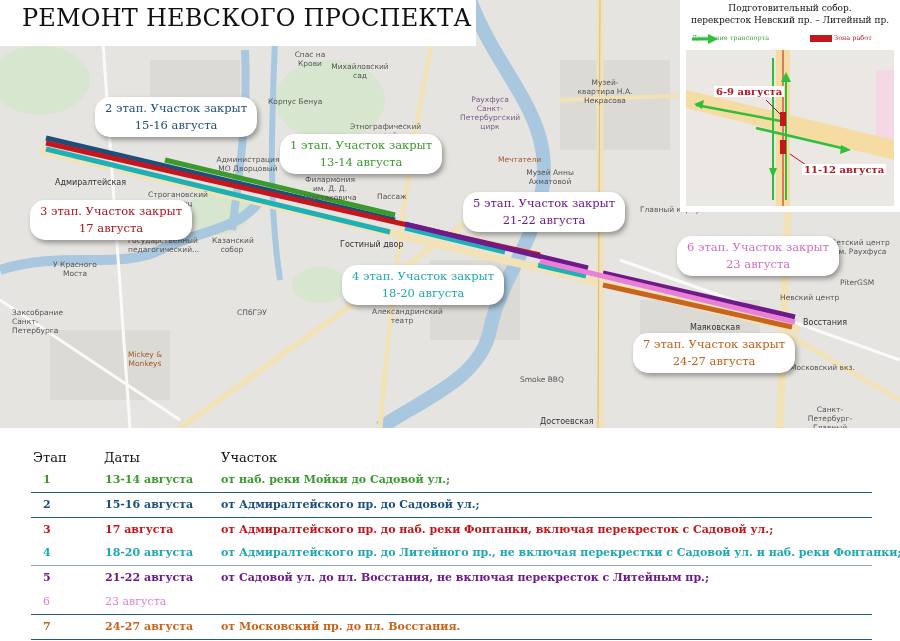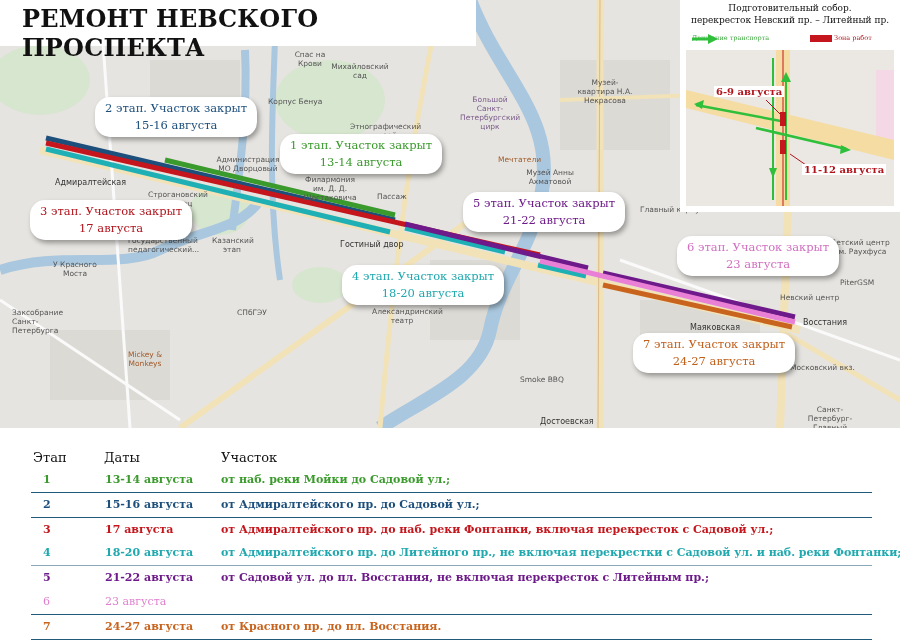--- a/index.html
+++ b/index.html
@@ -1,20 +1,20 @@
 <!DOCTYPE html>
 <html><head>
 <meta charset="utf-8">
 <style>
   html, body { margin: 0; padding: 0; }
   body { width: 900px; height: 641px; background: #ffffff; position: relative; overflow: hidden; font-family: "DejaVu Serif", serif; }
   .map { position: absolute; left: 0; top: 0; width: 900px; height: 428px; background: #e8e6e2; overflow: hidden; }
   .map svg { position: absolute; left: 0; top: 0; }
   .title-box { position: absolute; left: 0; top: 0; width: 476px; height: 46px; background: #ffffff; }
-  .title { position: absolute; left: 22px; top: 4px; font-family: "DejaVu Serif", serif; font-weight: bold; font-size: 24px; color: #111; letter-spacing: 0.2px; }
+  .title { position: absolute; left: 22px; top: 4px; font-family: "DejaVu Serif", serif; font-weight: normal; font-size: 24px; color: #111; letter-spacing: 0.2px; }
   .callout { position: absolute; background: #fff; border-radius: 15px; box-shadow: 2px 3px 5px rgba(0,0,0,0.35); text-align: center; font-family: "DejaVu Serif", serif; font-size: 11.5px; line-height: 17px; padding: 3px 10px; white-space: nowrap; }
   .callout .l2 { display: block; }
   .poi { position: absolute; font-family: "DejaVu Sans", sans-serif; font-size: 7.5px; color: #555; line-height: 9px; text-align: center; white-space: nowrap; }
   .metro { position: absolute; font-family: "DejaVu Sans", sans-serif; font-size: 8px; color: #333; white-space: nowrap; }
   .inset { position: absolute; left: 680px; top: 0; width: 220px; height: 212px; background: #fff; }
   .inset-title { position: absolute; left: 0; top: 2px; width: 220px; text-align: center; font-family: "DejaVu Serif", serif; font-size: 9px; line-height: 12px; color: #111; }
   .inset-legend { position: absolute; top: 34px; font-family: "DejaVu Serif", serif; font-size: 6.5px; }
   .inset-map { position: absolute; left: 6px; top: 50px; width: 208px; height: 156px; background: #ebe8e3; overflow: hidden; }
   .inset-label { position: absolute; font-family: "DejaVu Serif", serif; font-weight: bold; font-size: 10px; color: #b0141c; background: #fff; padding: 0 2px; white-space: nowrap; }
   .table { position: absolute; left: 0; top: 440px; width: 900px; }
@@ -74,24 +74,24 @@
   </svg>
 
   <div class="poi" style="left:62px;top:2px;">Эрмитаж</div>
   <div class="poi" style="left:160px;top:10px;">Капелла</div>
   <div class="poi" style="left:285px;top:50px;width:50px;white-space:normal;">Спас на Крови</div>
   <div class="poi" style="left:330px;top:62px;width:60px;white-space:normal;">Михайловский сад</div>
   <div class="poi" style="left:268px;top:97px;">Корпус Бенуа</div>
   <div class="poi" style="left:350px;top:122px;width:70px;white-space:normal;">Этнографический музей</div>
   <div class="poi" style="left:213px;top:155px;width:70px;white-space:normal;">Администрация МО Дворцовый</div>
   <div class="poi" style="left:148px;top:190px;width:60px;white-space:normal;">Строгановский дворец</div>
-  <div class="poi" style="left:212px;top:236px;width:40px;white-space:normal;">Казанский этап</div>
+  <div class="poi" style="left:212px;top:236px;width:40px;white-space:normal;">Казанский собор</div>
   <div class="poi" style="left:300px;top:175px;width:60px;white-space:normal;">Филармония им. Д. Д. Шостаковича</div>
   <div class="poi" style="left:377px;top:192px;">Пассаж</div>
-  <div class="poi" style="left:460px;top:95px;width:60px;white-space:normal;color:#7a5b8a;">Большой Санкт-Петербургский цирк</div>
+  <div class="poi" style="left:460px;top:95px;width:60px;white-space:normal;color:#7a5b8a;">Раухфуса Санкт-Петербургский цирк</div>
   <div class="poi" style="left:575px;top:78px;width:60px;white-space:normal;">Музей-квартира Н.А. Некрасова</div>
   <div class="poi" style="left:498px;top:155px;color:#a05a2a;">Мечтатели</div>
   <div class="poi" style="left:525px;top:168px;width:50px;white-space:normal;">Музей Анны Ахматовой</div>
   <div class="poi" style="left:640px;top:205px;">Главный корпус</div>
   <div class="poi" style="left:372px;top:307px;width:60px;white-space:normal;">Александринский театр</div>
   <div class="poi" style="left:237px;top:308px;">СПбГЭУ</div>
   <div class="poi" style="left:520px;top:375px;">Smoke BBQ</div>
   <div class="poi" style="left:780px;top:293px;">Невский центр</div>
   <div class="poi" style="left:840px;top:278px;">PiterGSM</div>
   <div class="poi" style="left:790px;top:363px;">Московский вкз.</div>
@@ -213,15 +213,15 @@
     <span class="c2">21-22 августа</span>
     <span class="c3">от Садовой ул. до пл. Восстания, не включая перекресток с Литейным пр.;</span>
   </div>
   <div class="row bl" style="top:150px;color:#e07fcf;font-weight:normal;">
     <span class="c1">6</span>
     <span class="c2">23 августа</span>
   </div>
   <div class="row bl" style="top:175px;color:#c8641e;">
     <span class="c1">7</span>
     <span class="c2">24-27 августа</span>
-    <span class="c3">от Красного пр. до пл. Восстания.</span>
+    <span class="c3">от Московский пр. до пл. Восстания.</span>
   </div>
 </div>
 
 </body></html>

